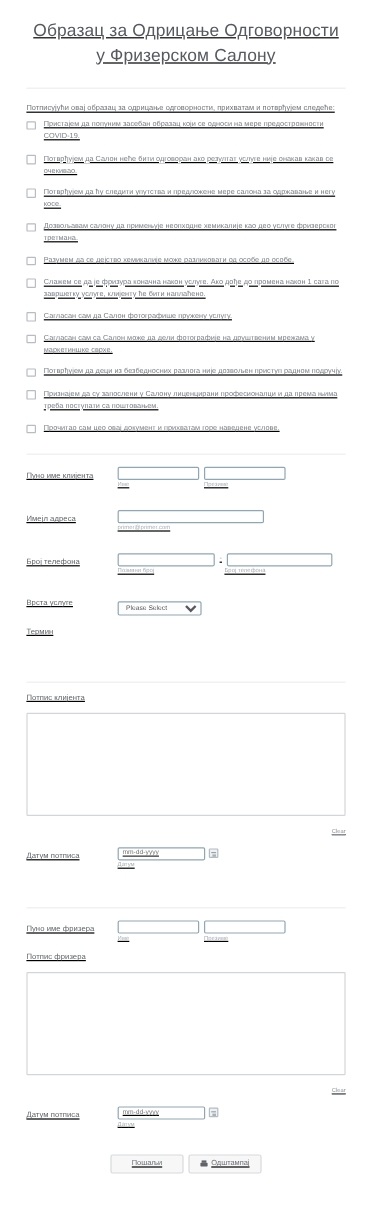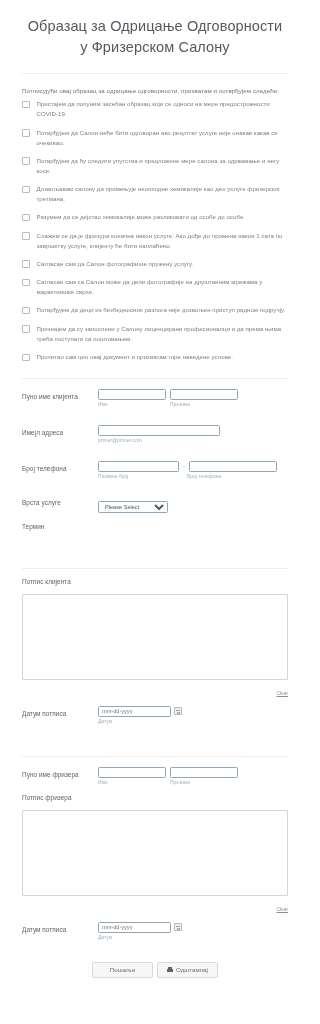--- a/index.html
+++ b/index.html
@@ -3,21 +3,21 @@
 <meta charset="utf-8">
 <style>
   * { box-sizing: border-box; }
   html, body {
     margin: 0; padding: 0;
     width: 310px; height: 1024px;
     background: #ffffff;
     font-family: "Liberation Sans", "DejaVu Sans", sans-serif;
     overflow: hidden;
   }
-  .page { width: 310px; padding: 0 22px; }
+  .page { width: 310px; padding: 0 22px; text-decoration: underline; }
 
   .form-title {
     font-size: 14.5px;
     line-height: 1.42;
     color: #555a60;
     text-align: center;
     font-weight: 400;
     padding: 16px 4px 0 4px;
     letter-spacing: .1px;
   }

